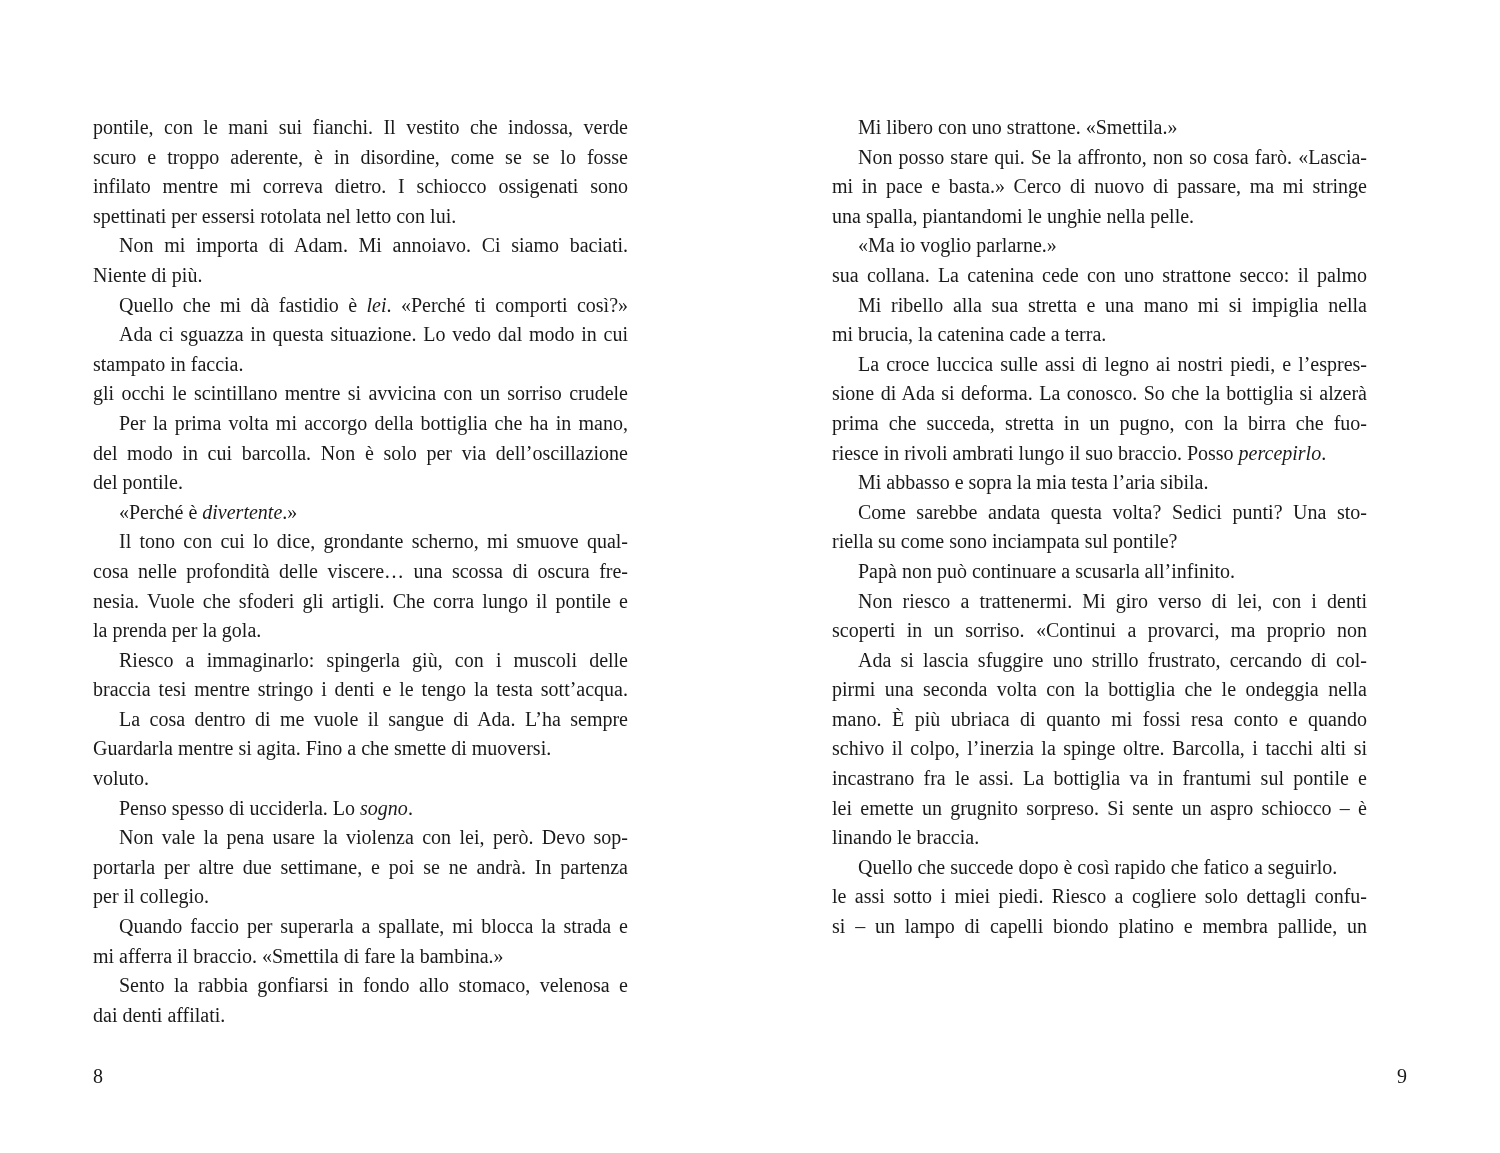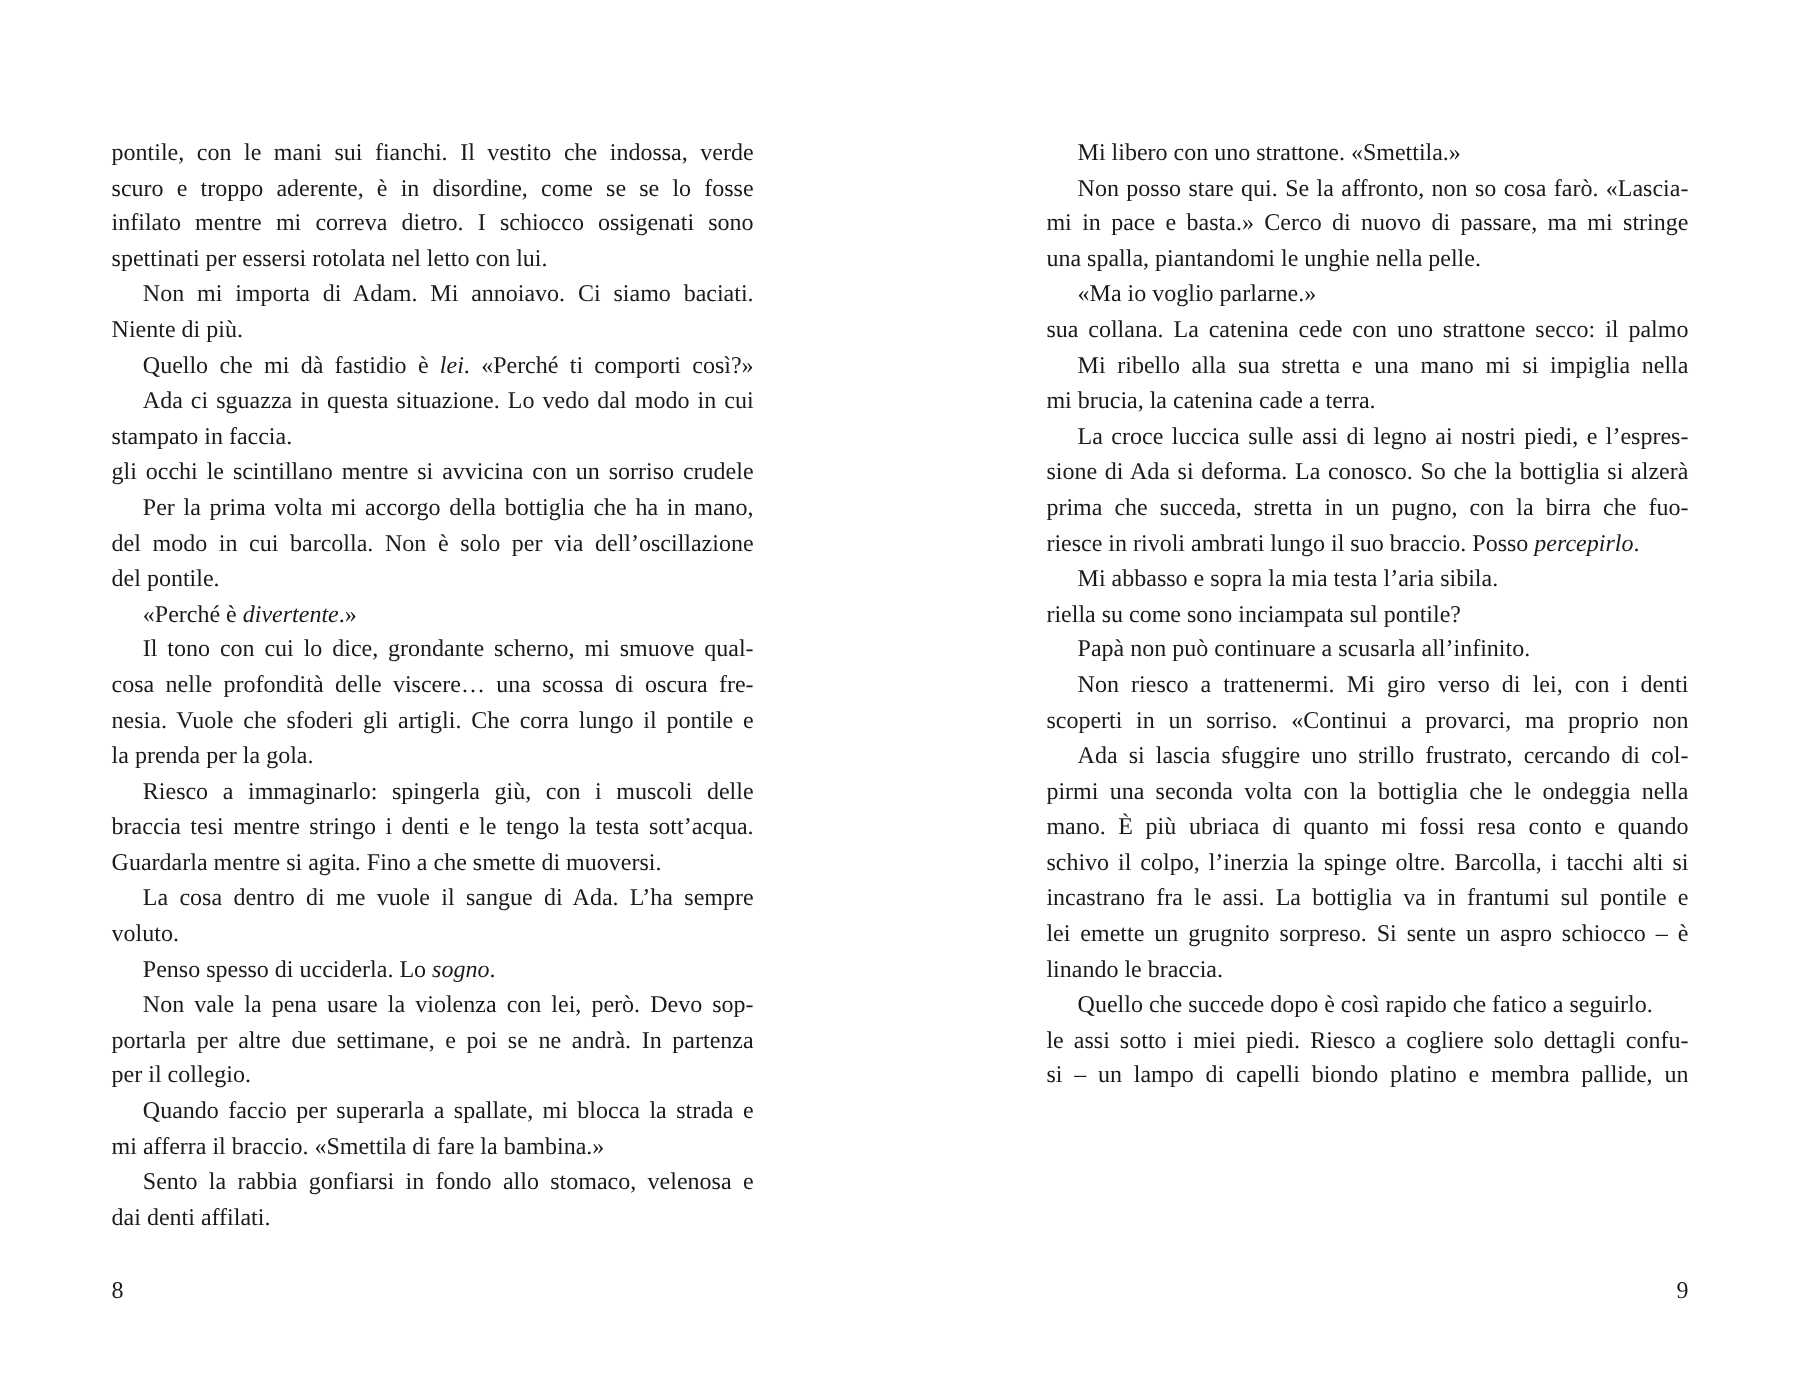--- a/index.html
+++ b/index.html
@@ -18,21 +18,21 @@
     font-family: "Liberation Serif", "DejaVu Serif", serif;
     color: #1a1a1a;
   }
   .textblock {
     position: absolute;
     top: 113px;
     width: 535px;
     font-size: 20px;
   }
   .textblock.left  { left: 93px;  }
-  .textblock.right { left: 872px; }
+  .textblock.right { left: 832px; }
   .line {
     height: 29.6px;
     line-height: 29.6px;
     overflow: hidden;
     text-align: left;
   }
   .line.just {
     text-align: justify;
     text-align-last: justify;
     text-justify: inter-word;
@@ -73,22 +73,22 @@
         <div class="line just ind"><span>Per la prima volta mi accorgo della bottiglia che ha in mano,</span></div>
         <div class="line just"><span>del modo in cui barcolla. Non è solo per via dell’oscillazione</span></div>
         <div class="line"><span>del pontile.</span></div>
         <div class="line ind"><span>«Perché è </span><i>divertente</i><span>.»</span></div>
         <div class="line just ind"><span>Il tono con cui lo dice, grondante scherno, mi smuove qual-</span></div>
         <div class="line just"><span>cosa nelle profondità delle viscere… una scossa di oscura fre-</span></div>
         <div class="line just"><span>nesia. Vuole che sfoderi gli artigli. Che corra lungo il pontile e</span></div>
         <div class="line"><span>la prenda per la gola.</span></div>
         <div class="line just ind"><span>Riesco a immaginarlo: spingerla giù, con i muscoli delle</span></div>
         <div class="line just"><span>braccia tesi mentre stringo i denti e le tengo la testa sott’acqua.</span></div>
+        <div class="line just ind"><span>La cosa dentro di me vuole il sangue di Ada. L’ha sempre</span></div>
         <div class="line"><span>Guardarla mentre si agita. Fino a che smette di muoversi.</span></div>
-        <div class="line just ind"><span>La cosa dentro di me vuole il sangue di Ada. L’ha sempre</span></div>
         <div class="line"><span>voluto.</span></div>
         <div class="line ind"><span>Penso spesso di ucciderla. Lo </span><i>sogno</i><span>.</span></div>
         <div class="line just ind"><span>Non vale la pena usare la violenza con lei, però. Devo sop-</span></div>
         <div class="line just"><span>portarla per altre due settimane, e poi se ne andrà. In partenza</span></div>
         <div class="line"><span>per il collegio.</span></div>
         <div class="line just ind"><span>Quando faccio per superarla a spallate, mi blocca la strada e</span></div>
         <div class="line"><span>mi afferra il braccio. «Smettila di fare la bambina.»</span></div>
         <div class="line just ind"><span>Sento la rabbia gonfiarsi in fondo allo stomaco, velenosa e</span></div>
         <div class="line"><span>dai denti affilati.</span></div>
       </div>
@@ -103,20 +103,21 @@
         <div class="line"><span>una spalla, piantandomi le unghie nella pelle.</span></div>
         <div class="line ind"><span>«Ma io voglio parlarne.»</span></div>
         <div class="line just"><span>sua collana. La catenina cede con uno strattone secco: il palmo</span></div>
         <div class="line just ind"><span>Mi ribello alla sua stretta e una mano mi si impiglia nella</span></div>
         <div class="line"><span>mi brucia, la catenina cade a terra.</span></div>
         <div class="line just ind"><span>La croce luccica sulle assi di legno ai nostri piedi, e l’espres-</span></div>
         <div class="line just"><span>sione di Ada si deforma. La conosco. So che la bottiglia si alzerà</span></div>
         <div class="line just"><span>prima che succeda, stretta in un pugno, con la birra che fuo-</span></div>
         <div class="line"><span>riesce in rivoli ambrati lungo il suo braccio. Posso </span><i>percepirlo</i><span>.</span></div>
         <div class="line ind"><span>Mi abbasso e sopra la mia testa l’aria sibila.</span></div>
+        <div class="line just ind"><span>Come sarebbe andata questa volta? Sedici punti? Una sto-</span></div>
         <div class="line"><span>riella su come sono inciampata sul pontile?</span></div>
         <div class="line ind"><span>Papà non può continuare a scusarla all’infinito.</span></div>
         <div class="line just ind"><span>Non riesco a trattenermi. Mi giro verso di lei, con i denti</span></div>
         <div class="line just"><span>scoperti in un sorriso. «Continui a provarci, ma proprio non</span></div>
         <div class="line just ind"><span>Ada si lascia sfuggire uno strillo frustrato, cercando di col-</span></div>
         <div class="line just"><span>pirmi una seconda volta con la bottiglia che le ondeggia nella</span></div>
         <div class="line just"><span>mano. È più ubriaca di quanto mi fossi resa conto e quando</span></div>
         <div class="line just"><span>schivo il colpo, l’inerzia la spinge oltre. Barcolla, i tacchi alti si</span></div>
         <div class="line just"><span>incastrano fra le assi. La bottiglia va in frantumi sul pontile e</span></div>
         <div class="line just"><span>lei emette un grugnito sorpreso. Si sente un aspro schiocco – è</span></div>

